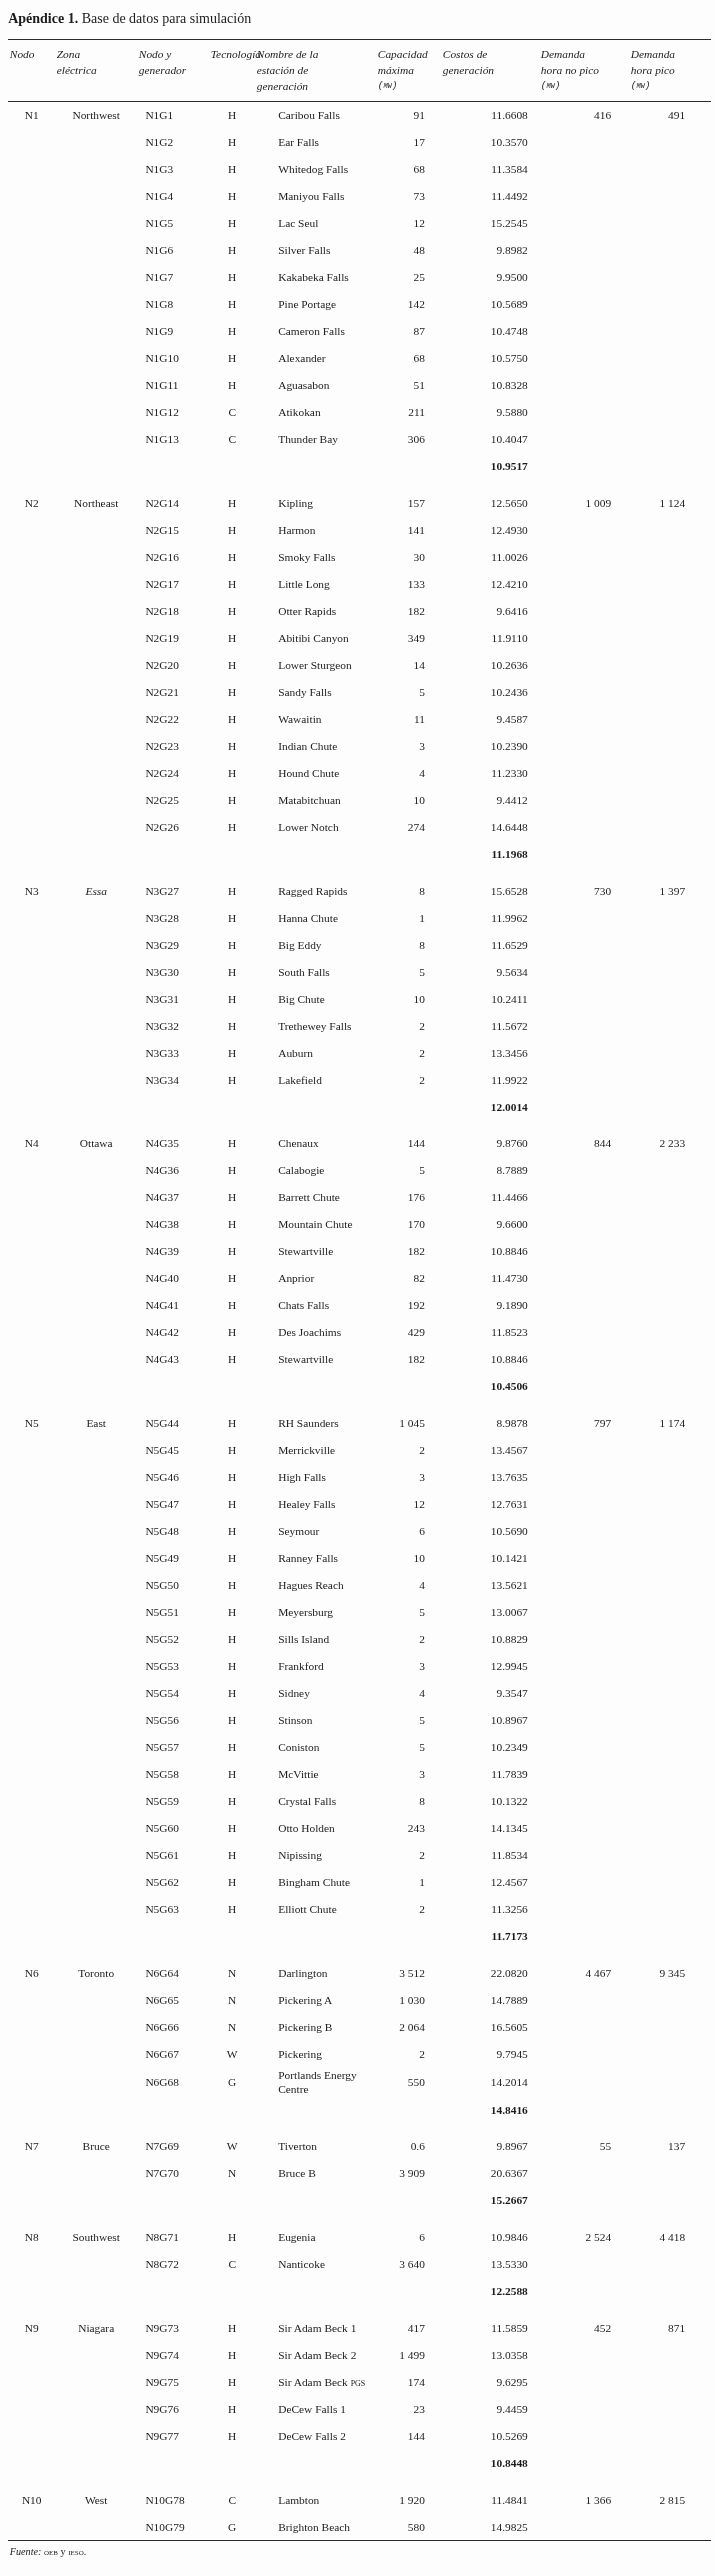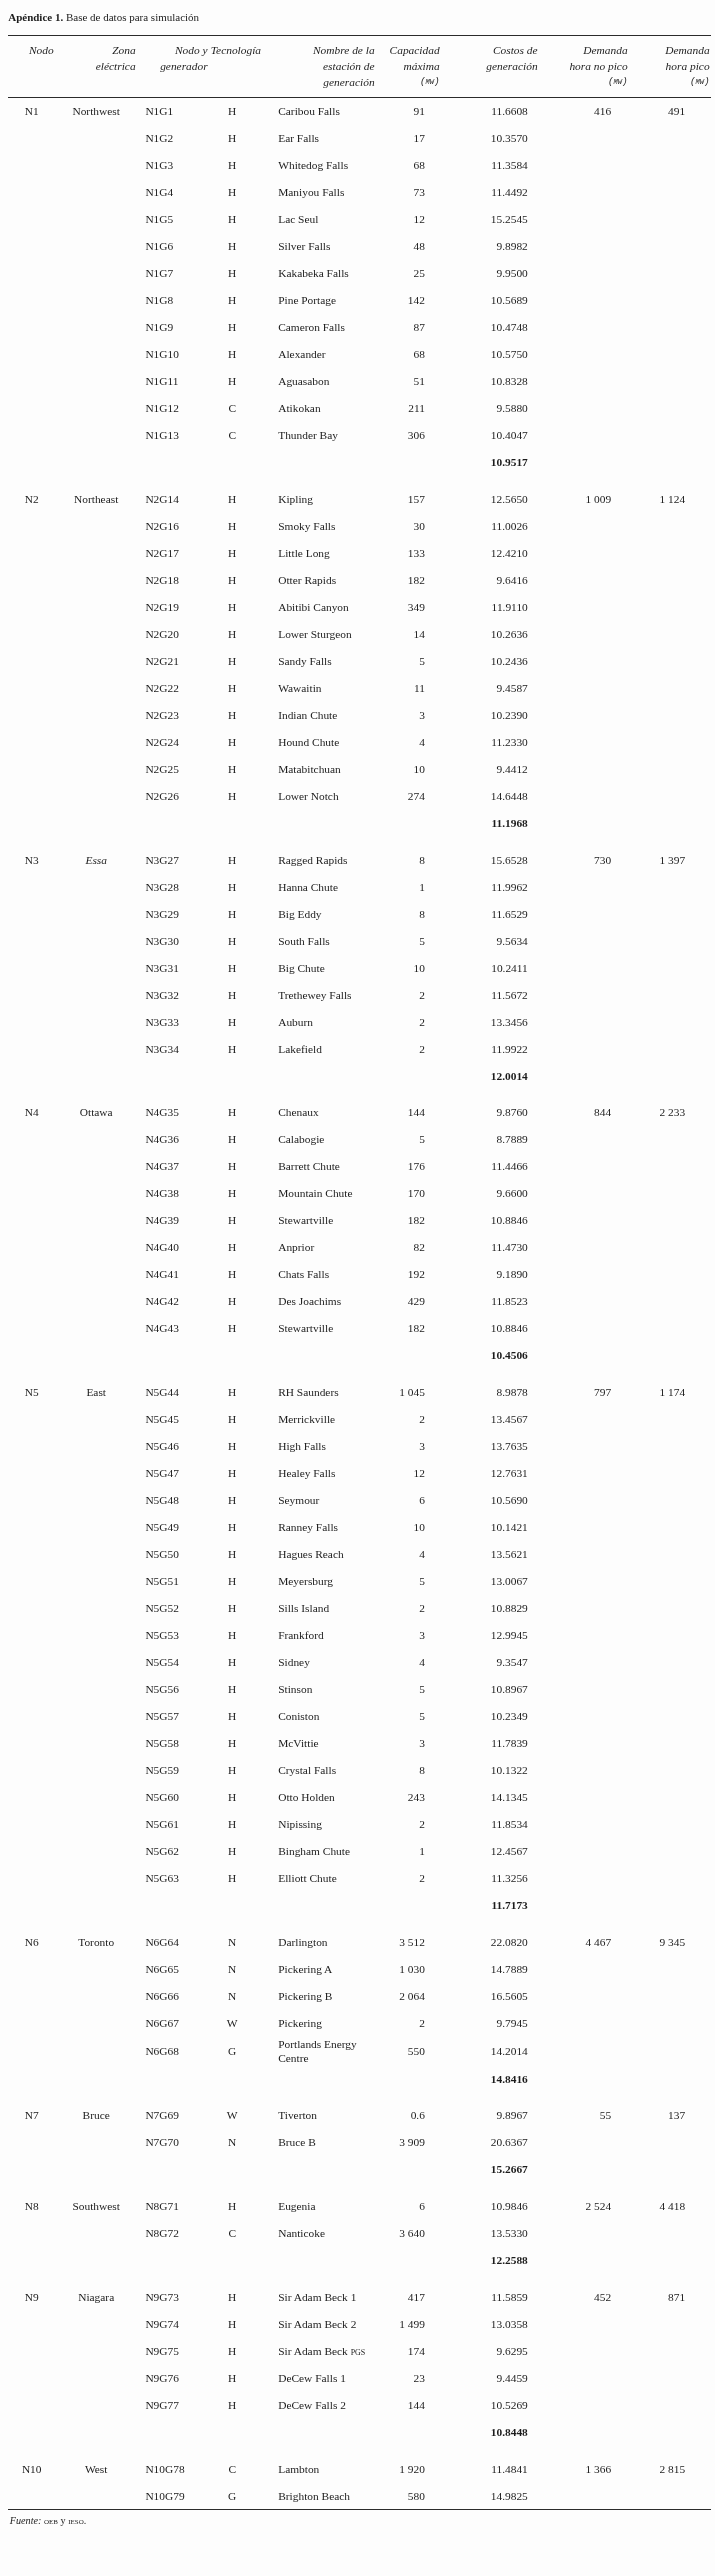--- a/index.html
+++ b/index.html
@@ -1,22 +1,22 @@
 <!DOCTYPE html>
 <html style="font-size:13px"><head>
 <meta charset="utf-8">
 <style>
   html,body { margin:0; padding:0; background:#fdfdfd; }
   body { color:#1c1c1c; font-family:"Liberation Serif","DejaVu Serif",serif; }
   .page { width:716px; min-height:2576px; box-sizing:border-box; padding:6.5px 6.5px 0 8.2px; }
-  .title { font-size:11px; font-weight:normal; margin:4.9px 0 11.4px 0; }
+  .title { font-size:14px; font-weight:normal; margin:4.9px 0 11.4px 0; }
   .title .tlabel { font-weight:bold; }
   table { border-collapse:collapse; table-layout:fixed; width:701px;
           border-top:1.6px solid #2b2b2b; border-bottom:1.6px solid #2b2b2b; font-size:11.4px; }
-  thead th { font-style:italic; font-weight:normal; text-align:right; vertical-align:top;
+  thead th { font-style:italic; font-weight:normal; text-align:left; vertical-align:top;
              padding:7.3px 1.6px 5.7px 1.6px; border-bottom:1.6px solid #2b2b2b; line-height:1.4; }
   thead .unit { font-size:9.4px;font-family:Liberation Mono, monospace; }
   .sc { font-variant:small-caps; text-transform:lowercase; }
   .it { font-style:italic; }
   tbody td { height:27px; vertical-align:middle; padding:0 1.6px; line-height:1.25;
              overflow:hidden; }
   tr.zone-start td { padding-top:9.8px; }
   .c-nodo   { text-align:center; }
   .c-zona   { text-align:center; }
   .c-gen    { text-align:left; padding-left:8.2px !important; }
@@ -255,20 +255,31 @@
           <td class="c-tec">H</td>
           <td class="c-nombre">Kipling</td>
           <td class="c-cap">157</td>
           <td class="c-cost">12.5650</td>
           <td class="c-dem">1 009</td>
           <td class="c-dem2">1 124</td>
         </tr>
         <tr>
           <td class="c-nodo"></td>
           <td class="c-zona"></td>
+          <td class="c-gen">N2G15</td>
+          <td class="c-tec">H</td>
+          <td class="c-nombre">Harmon</td>
+          <td class="c-cap">141</td>
+          <td class="c-cost">12.4930</td>
+          <td class="c-dem"></td>
+          <td class="c-dem2"></td>
+        </tr>
+        <tr>
+          <td class="c-nodo"></td>
+          <td class="c-zona"></td>
           <td class="c-gen">N2G16</td>
           <td class="c-tec">H</td>
           <td class="c-nombre">Smoky Falls</td>
           <td class="c-cap">30</td>
           <td class="c-cost">11.0026</td>
           <td class="c-dem"></td>
           <td class="c-dem2"></td>
         </tr>
         <tr>
           <td class="c-nodo"></td>

